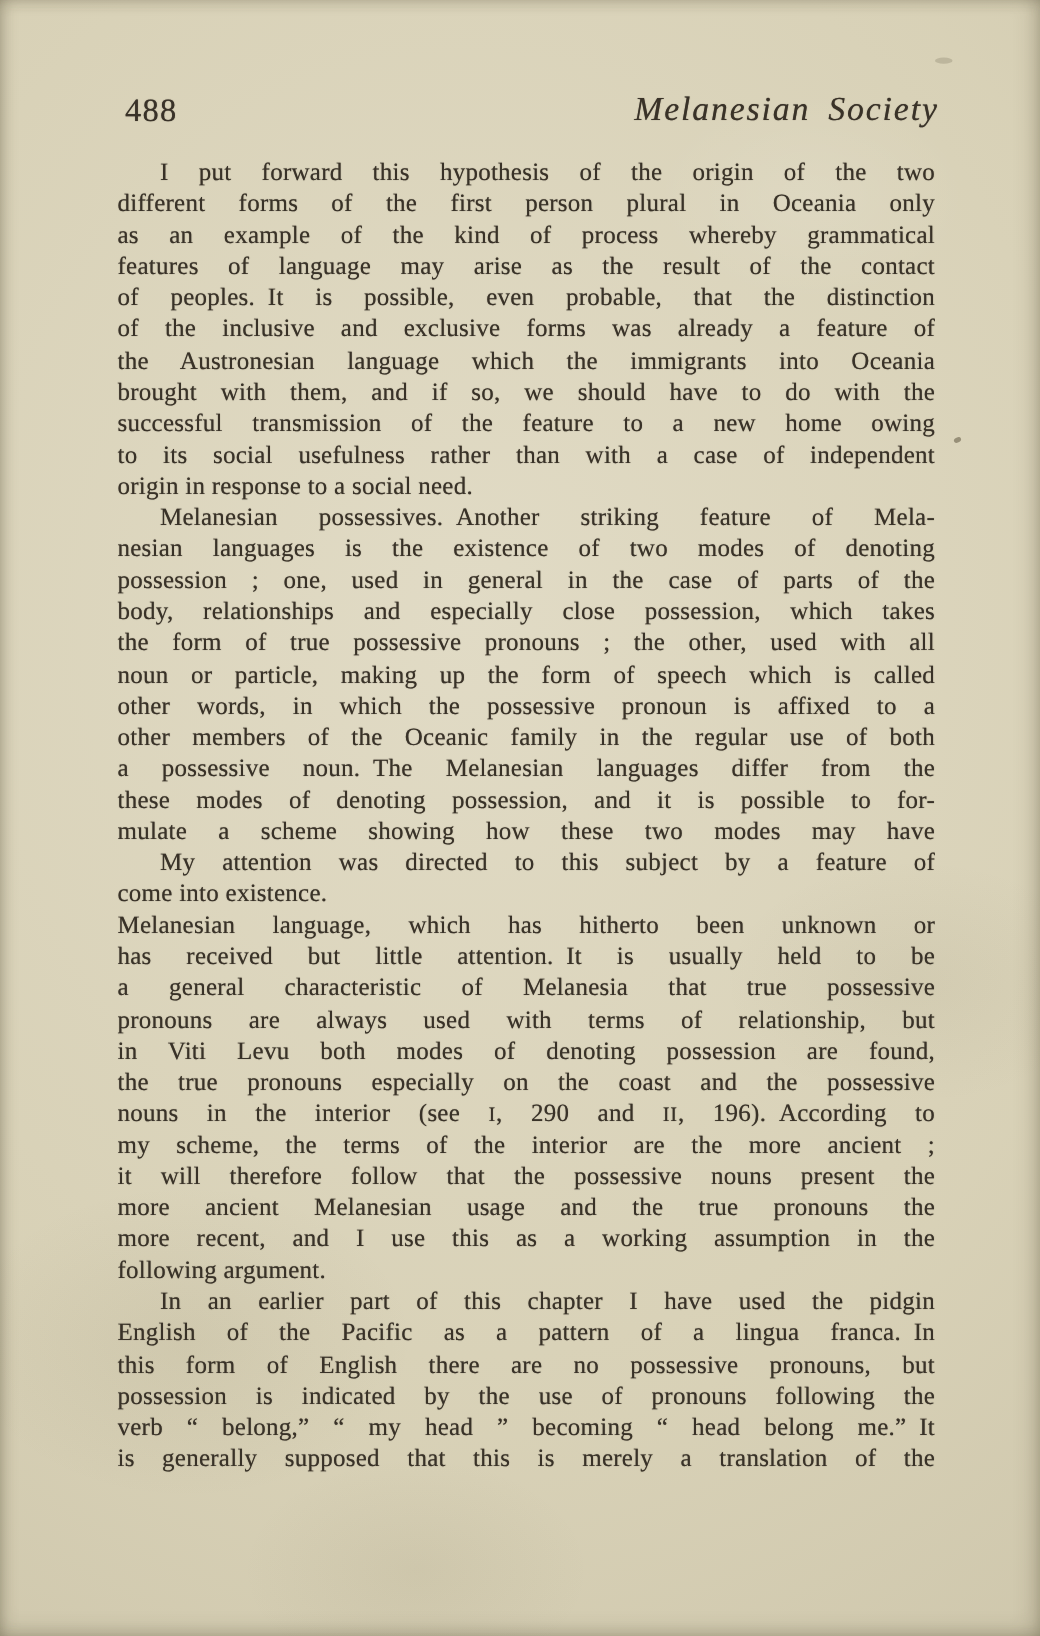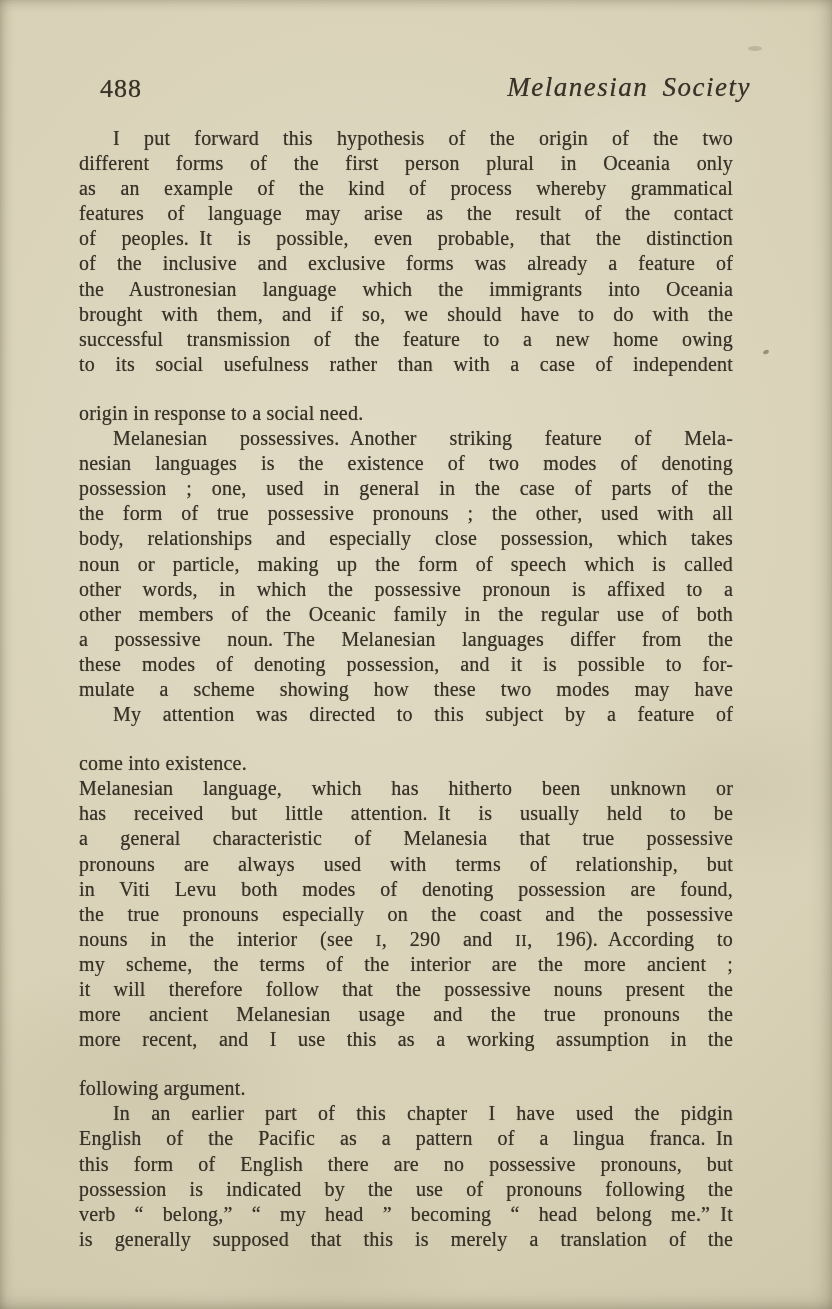--- a/index.html
+++ b/index.html
@@ -50,39 +50,39 @@
     width: 654px;
     text-align: right;
     font-style: italic;
     font-size: 27px;
     letter-spacing: 1.5px;
     word-spacing: 6px;
     text-shadow: 0 0 0.7px rgba(57,50,40,0.75);
   }
   .body-text {
     position: absolute;
-    left: 79px;
+    left: 94px;
     top: 126px;
     width: 654px;
   }
   .line {
     height: 25.1px;
     line-height: 25.1px;
     font-size: 20px;
     letter-spacing: 0.2px;
     text-align: justify;
     text-align-last: justify;
     overflow: hidden;
     white-space: nowrap; 
     text-shadow: 0 0 0.7px rgba(57,50,40,0.7);
   }
   
   .line { white-space: normal; }
   .line.indent { text-indent: 34px; }
-  .line.end { text-align-last: left; margin-top: 24px; }
+  .line.end { text-align-last: left; }
   .it { }
   .sc { font-size: 0.82em; letter-spacing: 0.6px; }
   .speck {
     position: absolute;
     border-radius: 50%;
     pointer-events: none;
   }
   .speck.s1 { left: 763px; top: 350px; width: 6px; height: 4px; background: rgba(96,88,66,0.55); transform: rotate(-25deg); }
   .speck.s2 { left: 748px; top: 46px;  width: 14px; height: 5px; background: rgba(120,112,88,0.28); }
 </style>
@@ -100,22 +100,22 @@
       <div class="line"><span>of peoples. It is possible, even probable, that the distinction</span></div>
       <div class="line"><span>of the inclusive and exclusive forms was already a feature of</span></div>
       <div class="line"><span>the Austronesian language which the immigrants into Oceania</span></div>
       <div class="line"><span>brought with them, and if so, we should have to do with the</span></div>
       <div class="line"><span>successful transmission of the feature to a new home owing</span></div>
       <div class="line"><span>to its social usefulness rather than with a case of independent</span></div>
       <div class="line end"><span>origin in response to a social need.</span></div>
       <div class="line indent"><span class="it">Melanesian possessives.</span><span> Another striking feature of Mela-</span></div>
       <div class="line"><span>nesian languages is the existence of two modes of denoting</span></div>
       <div class="line"><span>possession ; one, used in general in the case of parts of the</span></div>
+      <div class="line"><span>body, relationships and especially close possession, which takes</span></div>
       <div class="line"><span>the form of true possessive pronouns ; the other, used with all</span></div>
-      <div class="line"><span>body, relationships and especially close possession, which takes</span></div>
       <div class="line"><span>noun or particle, making up the form of speech which is called</span></div>
       <div class="line"><span>other words, in which the possessive pronoun is affixed to a</span></div>
       <div class="line"><span>other members of the Oceanic family in the regular use of both</span></div>
       <div class="line"><span>a possessive noun. The Melanesian languages differ from the</span></div>
       <div class="line"><span>these modes of denoting possession, and it is possible to for-</span></div>
       <div class="line"><span>mulate a scheme showing how these two modes may have</span></div>
       <div class="line indent"><span>My attention was directed to this subject by a feature of</span></div>
       <div class="line end"><span>come into existence.</span></div>
       <div class="line"><span>Melanesian language, which has hitherto been unknown or</span></div>
       <div class="line"><span>has received but little attention. It is usually held to be</span></div>

